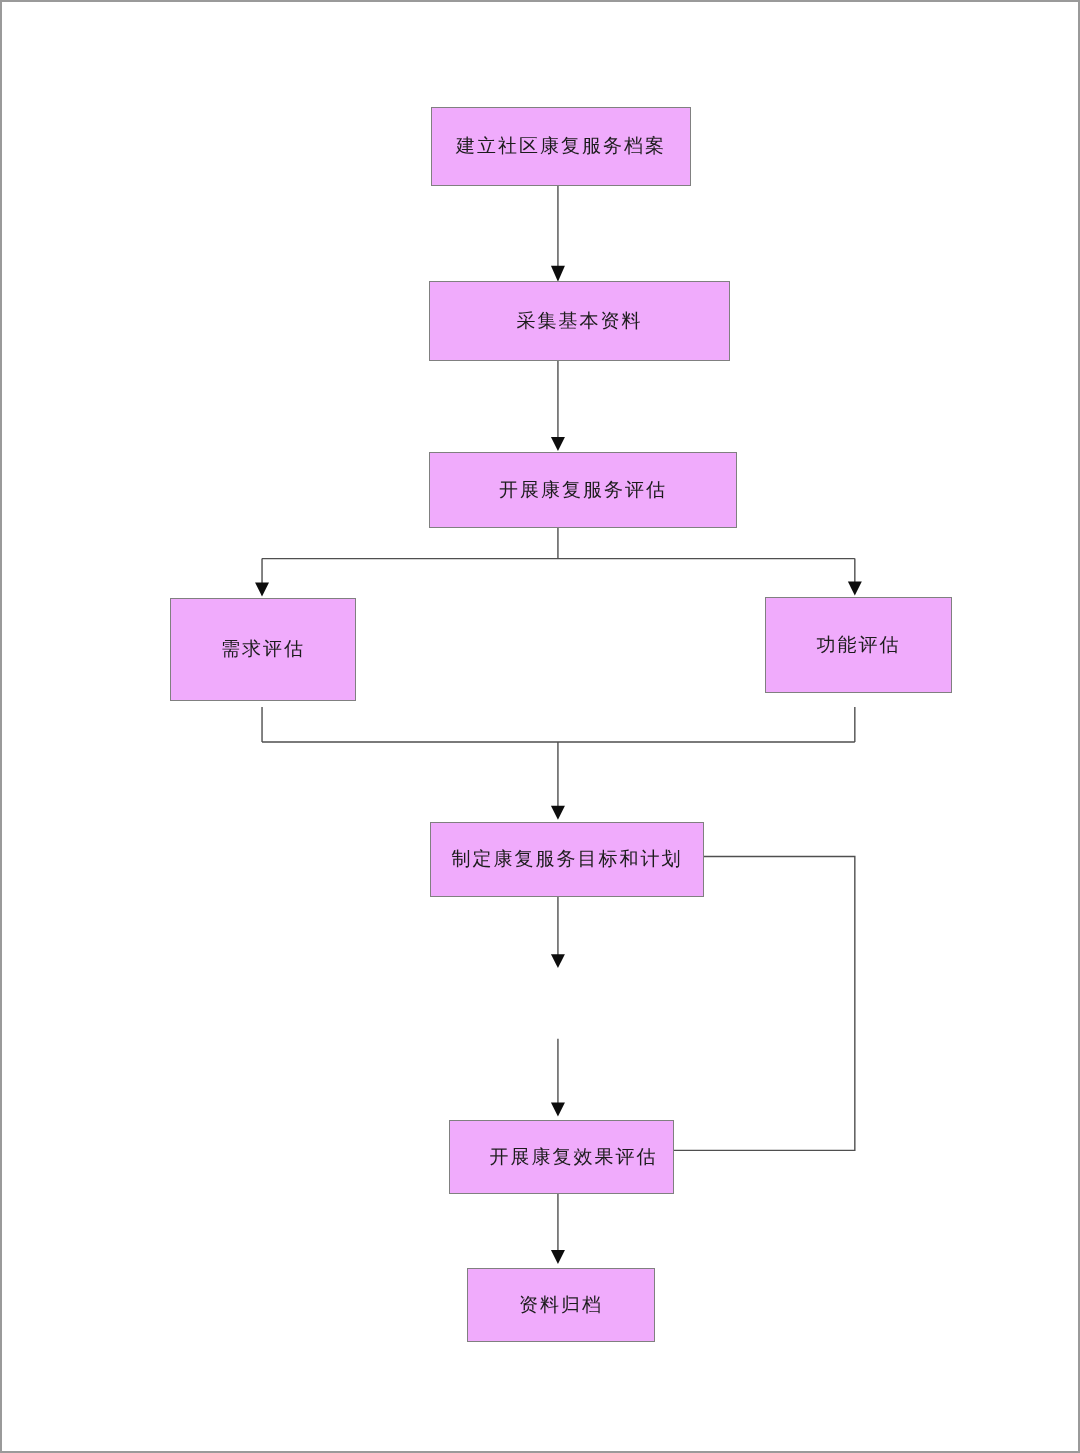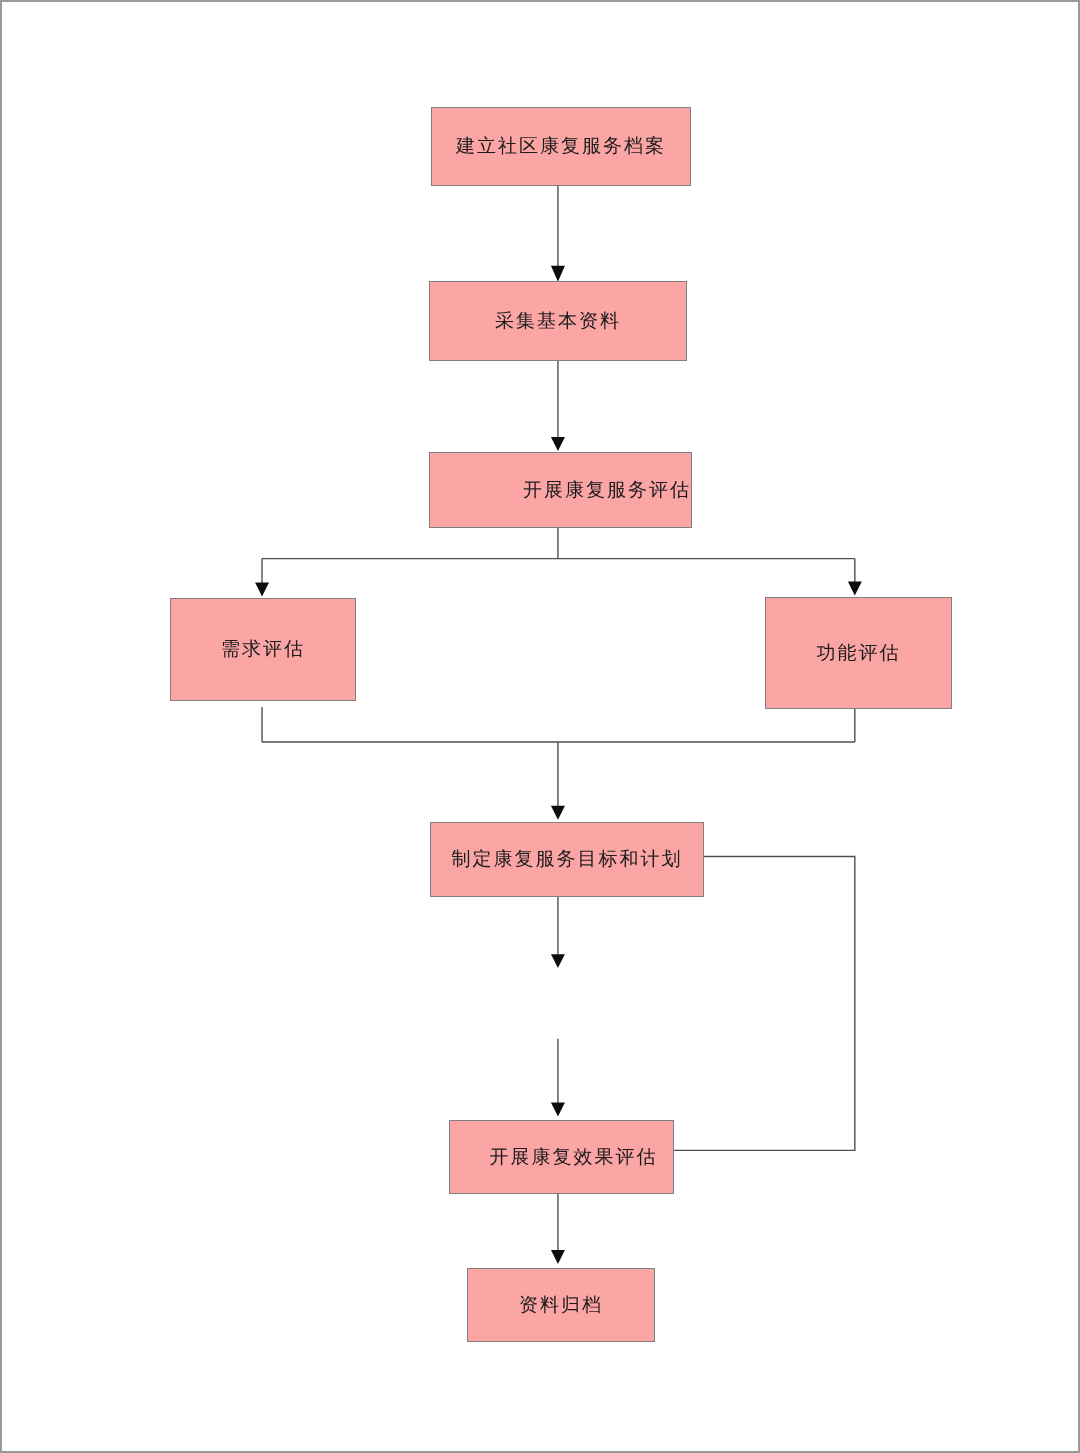--- a/index.html
+++ b/index.html
@@ -29,21 +29,21 @@
     stroke: #4f4f4f;
     stroke-width: 1.4;
   }
   .connectors .arrowhead {
     fill: #0d0d0d;
     stroke: none;
   }
   .node {
     position: absolute;
     box-sizing: border-box;
-    background: #fca5a5;
+    background: #f0abfc;
     border: 1px solid #808080;
     display: flex;
     align-items: center;
     justify-content: center;
     text-align: center;
     color: #1c1c1c;
     font-size: 19px;
     letter-spacing: 2px;
     line-height: 1.2;
   }
@@ -78,33 +78,33 @@
     <polygon class="arrowhead" points="551,1252 565,1252 558,1266"></polygon>
 
     <path class="line" d="M672,1152 L856,1152 L856,857 L703,857"></path>
     <polygon class="arrowhead" points="704,850 704,864 690,857"></polygon>
   </svg>
 
   <div class="node" style="left:429px; top:105px; width:260px; height:79px;">
     <span>建立社区康复服务档案</span>
   </div>
 
-  <div class="node" style="left:427px; top:279px; width:258px; height:80px;">
+  <div class="node" style="left:427px; top:279px; width:301px; height:80px;">
     <span>采集基本资料</span>
   </div>
 
-  <div class="node" style="left:427px; top:450px; width:263px; height:76px;justify-content:flex-end;">
+  <div class="node" style="left:427px; top:450px; width:308px; height:76px;">
     <span>开展康复服务评估</span>
   </div>
 
   <div class="node" style="left:168px; top:596px; width:186px; height:103px;">
     <span>需求评估</span>
   </div>
 
-  <div class="node" style="left:763px; top:595px; width:187px; height:112px;">
+  <div class="node" style="left:763px; top:595px; width:187px; height:96px;">
     <span>功能评估</span>
   </div>
 
   <div class="node" style="left:428px; top:820px; width:274px; height:75px;">
     <span>制定康复服务目标和计划</span>
   </div>
 
 
   <div class="node" style="left:447px; top:1118px; width:225px; height:74px;padding-left:24px;">
     <span>开展康复效果评估</span>

